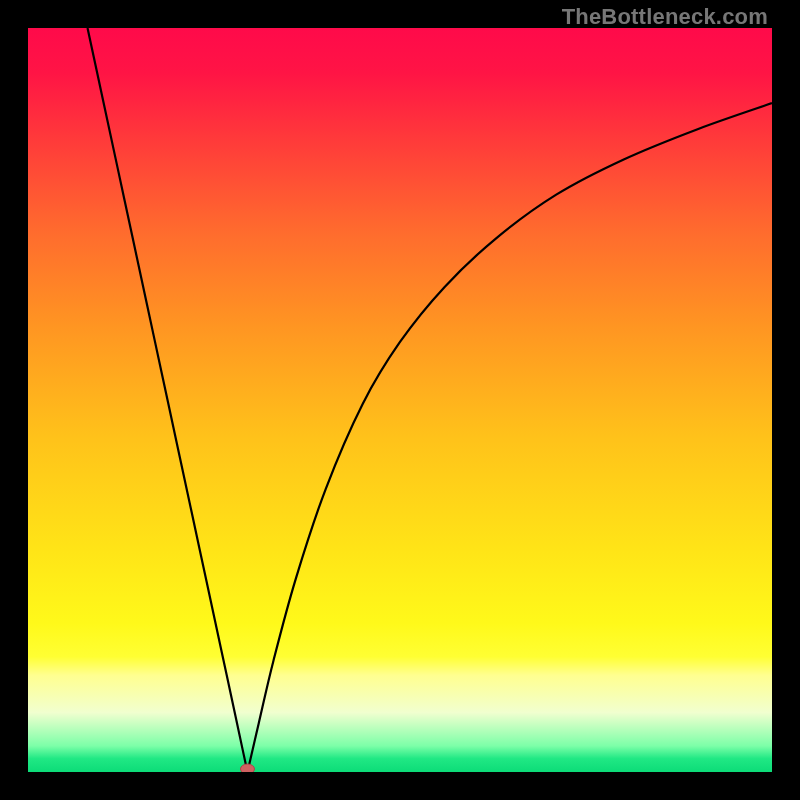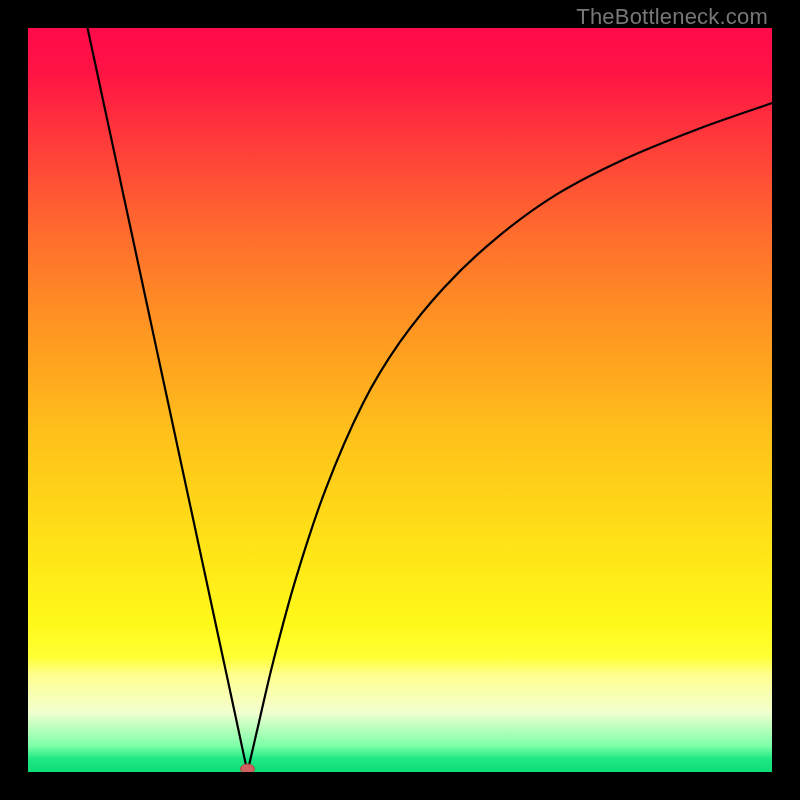--- a/index.html
+++ b/index.html
@@ -25,21 +25,21 @@
     top: 0;
     width: 744px;
     height: 744px;
   }
   .watermark {
     position: absolute;
     top: 4px;
     right: 32px;
     color: #777;
     font-size: 22px;
-    font-weight: 400;
+    font-weight: 700;
     letter-spacing: 0.2px;
     font-family: Arial, Helvetica, sans-serif;
     user-select: none;
   }
 </style>
 </head>
 <body>
 
 <div class="watermark">TheBottleneck.com</div>
 

